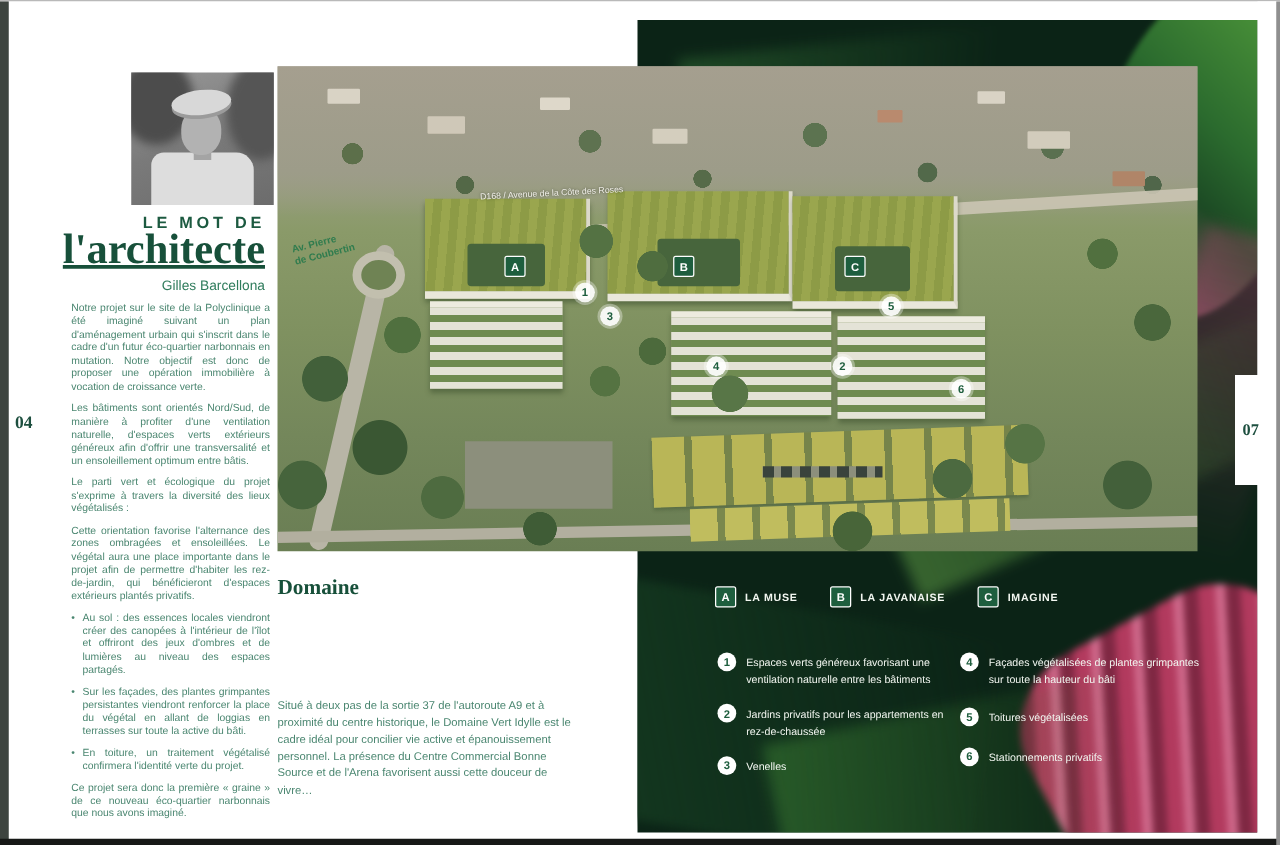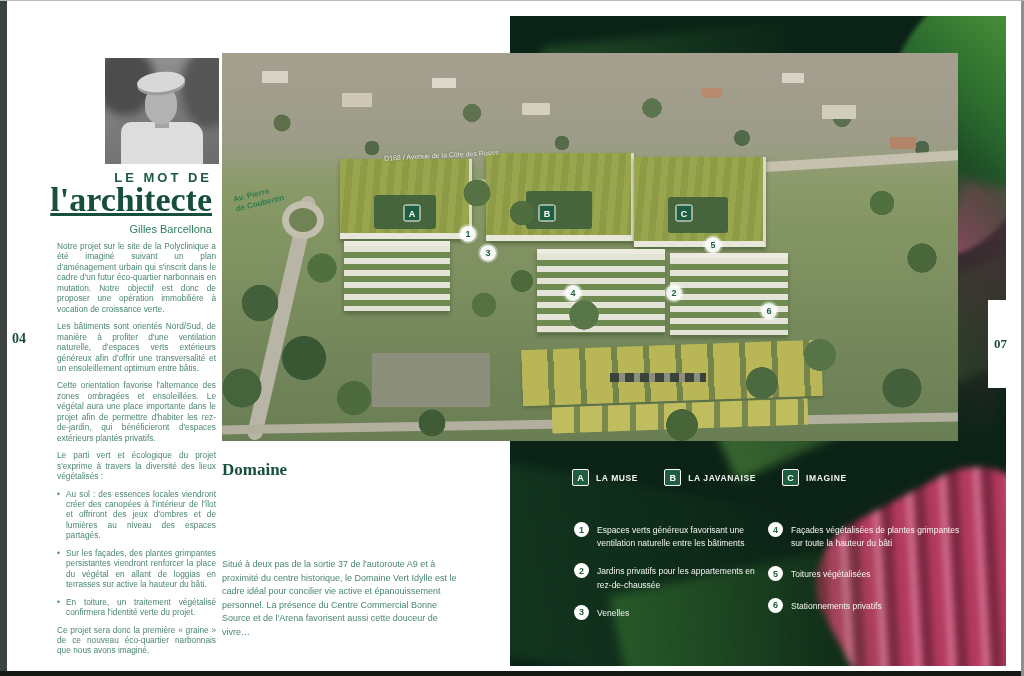--- a/index.html
+++ b/index.html
@@ -231,24 +231,24 @@
     <div class="po po-hat"></div>
   </div>
 
   <div class="kicker-left">LE MOT DE</div>
   <h1 class="architect-title">l'architecte</h1>
   <div class="architect-name">Gilles Barcellona</div>
 
   <div class="architect-body">
     <p>Notre projet sur le site de la Polyclinique a été imaginé suivant un plan d'aménagement urbain qui s'inscrit dans le cadre d'un futur éco-quartier narbonnais en mutation. Notre objectif est donc de proposer une opération immobilière à vocation de croissance verte.</p>
     <p>Les bâtiments sont orientés Nord/Sud, de manière à profiter d'une ventilation naturelle, d'espaces verts extérieurs généreux afin d'offrir une transversalité et un ensoleillement optimum entre bâtis.</p>
+    <p>Le parti vert et écologique du projet s'exprime à travers la diversité des lieux végétalisés :</p>
     <p>Cette orientation favorise l'alternance des zones ombragées et ensoleillées. Le végétal aura une place importante dans le projet afin de permettre d'habiter les rez-de-jardin, qui bénéficieront d'espaces extérieurs plantés privatifs.</p>
-    <p>Le parti vert et écologique du projet s'exprime à travers la diversité des lieux végétalisés :</p>
     <div class="bullet">Au sol : des essences locales viendront créer des canopées à l'intérieur de l'îlot et offriront des jeux d'ombres et de lumières au niveau des espaces partagés.</div>
-    <div class="bullet">Sur les façades, des plantes grimpantes persistantes viendront renforcer la place du végétal en allant de loggias en terrasses sur active la hauteur du bâti.</div>
+    <div class="bullet">Sur les façades, des plantes grimpantes persistantes viendront renforcer la place du végétal en allant de loggias en terrasses sur toute la active du bâti.</div>
     <div class="bullet">En toiture, un traitement végétalisé confirmera l'identité verte du projet.</div>
     <p>Ce projet sera donc la première « graine » de ce nouveau éco-quartier narbonnais que nous avons imaginé.</p>
   </div>
 
   <div class="page-num-left">04</div>
   <div class="right-margin"></div>
   <div class="page-tab">
     <span>07</span>
   </div>
 

